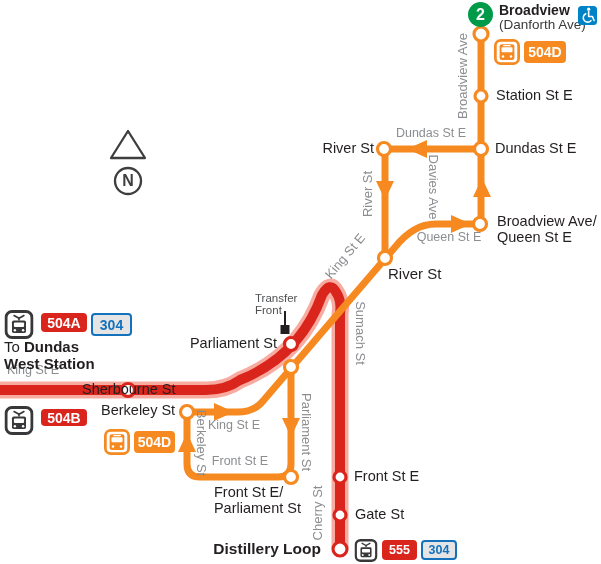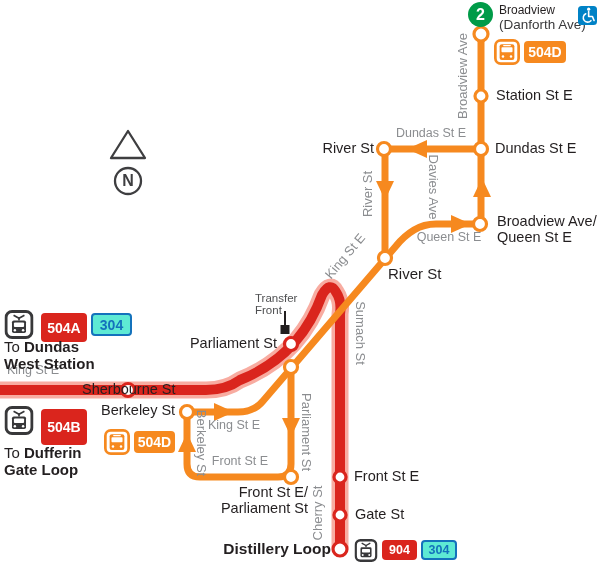--- a/index.html
+++ b/index.html
@@ -23,24 +23,24 @@
   .r-casing{fill:none;stroke:var(--pink);stroke-width:17;stroke-linejoin:round;}
   .r-core{fill:none;stroke:var(--red);stroke-width:10;stroke-linejoin:round;}
   .stop-o{fill:#fff;stroke:var(--orange);stroke-width:3.2;}
   .stop-r{fill:#fff;stroke:var(--red);stroke-width:3.2;}
   .arrow{fill:var(--orange);}
   .compass{fill:#fff;stroke:#3E3E40;stroke-width:2.3;stroke-linejoin:round;}
   .badge{position:absolute;display:flex;align-items:center;justify-content:center;
          color:#fff;font-weight:bold;font-size:14px;border-radius:4px;box-sizing:border-box;}
   .badge.red{background:var(--red);}
   .badge.orange{background:var(--orange);}
-  .badge.blue{background:#5eead4;color:var(--blue);border:2px solid var(--blue);}
+  .badge.blue{background:#e5e5e5;color:var(--blue);border:2px solid var(--blue);}
   .badge.sm{font-size:12.5px;}
   .dest{font-size:15px;line-height:17px;color:var(--black);}
-  .station-name{font-size:12px;font-weight:normal;color:var(--black);line-height:16px;}
+  .station-name{font-size:14px;font-weight:bold;color:var(--black);line-height:16px;}
   .station-sub{font-size:13.5px;color:#3A3A3C;line-height:14px;}
   .line2{position:absolute;width:25px;height:25px;border-radius:50%;background:var(--green);
          color:#fff;font-weight:bold;font-size:16px;display:flex;align-items:center;justify-content:center;}
   .access{position:absolute;width:19px;height:19px;border-radius:3.5px;background:var(--access-blue);
           display:flex;align-items:center;justify-content:center;}
   .legend{position:absolute;left:30px;top:212px;width:205px;height:45px;border:2px solid #717275;
           box-sizing:border-box;background:#fff;}
   .legend-label{position:absolute;left:68px;top:13px;font-size:14.5px;color:var(--black);}
   .transfer{font-size:11.5px;line-height:11.5px;color:#4F5052;}
   .icon-box{position:absolute;}
@@ -157,49 +157,46 @@
   <div class="abs street-label" style="left:7px;top:364px;">King St E</div>
 
   <div class="abs transfer" style="left:255px;top:293px;">
     <span>Transfer</span><br>
     <span>Front</span>
   </div>
 
   <div class="abs stop-label rt" style="left:277px;top:336px;">Parliament St</div>
   <div class="abs stop-label" style="left:82px;top:382px;">Sherbourne St</div>
   <div class="abs stop-label" style="left:101px;top:403px;">Berkeley St</div>
-  <div class="abs stop-label" style="left:308px;top:485px;text-align:right;transform:translateX(-100%);">
+  <div class="abs stop-label" style="left:301px;top:485px;transform:translateX(-100%);">
     <span>Front St E/</span><br>
     <span>Parliament St</span>
   </div>
   <div class="abs stop-label" style="left:354px;top:469px;">Front St E</div>
   <div class="abs stop-label" style="left:355px;top:507px;">Gate St</div>
-  <div class="abs stop-label bold rt" style="left:331px;top:541px;font-size:15.5px;">Distillery Loop</div>
+  <div class="abs stop-label bold rt" style="left:321px;top:541px;font-size:15.5px;">Distillery Loop</div>
 
   <svg class="icon-box" style="left:4px;top:310px;" width="30" height="29" viewBox="0 0 24 24">
       <use href="#sym-streetcar"></use>
     </svg>
-  <div class="badge red" style="left:41px;top:313px;width:46px;height:29px;">504A</div>
+  <div class="badge red" style="left:41px;top:313px;width:46px;height:19px;">504A</div>
   <div class="badge blue" style="left:91px;top:313px;width:41px;height:23px;">304</div>
   <div class="abs dest" style="left:4px;top:338px;width:102px;white-space:normal;">
     <span>To </span><span class="bold">Dundas West Station</span>
   </div>
 
   <svg class="icon-box" style="left:4px;top:406px;" width="30" height="29" viewBox="0 0 24 24">
       <use href="#sym-streetcar"></use>
     </svg>
-  <div class="badge red" style="left:41px;top:409px;width:46px;height:36px;">504B</div>
-  <div class="abs dest" style="left:4px;top:444px;width:88px;white-space:normal;">
-    <span>To </span><span class="bold">Dufferin Gate Loop</span>
-  </div>
+  <div class="badge red" style="left:41px;top:409px;width:46px;height:17px;">504B</div>
 
   <svg class="icon-box" style="left:104px;top:429px;" width="26" height="26">
       <use href="#sym-bus"></use>
     </svg>
   <div class="badge orange" style="left:134px;top:431px;width:41px;height:22px;">504D</div>
 
   <svg class="icon-box" style="left:354px;top:539px;" width="24" height="23" viewBox="0 0 24 24">
       <use href="#sym-streetcar"></use>
     </svg>
-  <div class="badge red sm" style="left:382px;top:540px;width:35px;height:20px;">904</div>
+  <div class="badge red sm" style="left:382px;top:540px;width:35px;height:20px;">555</div>
   <div class="badge blue sm" style="left:421px;top:540px;width:36px;height:20px;">304</div>
 
 </div>
 
 </body></html>

